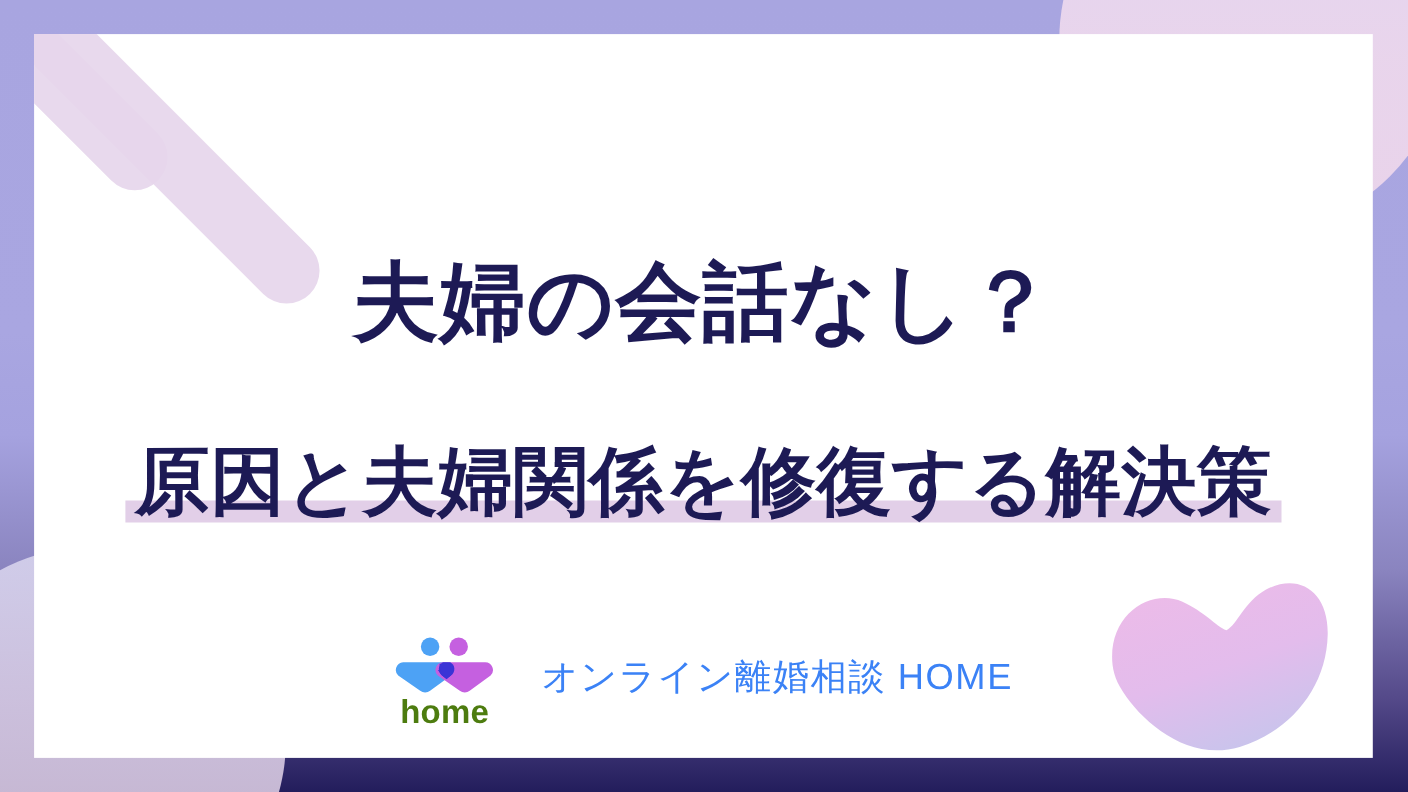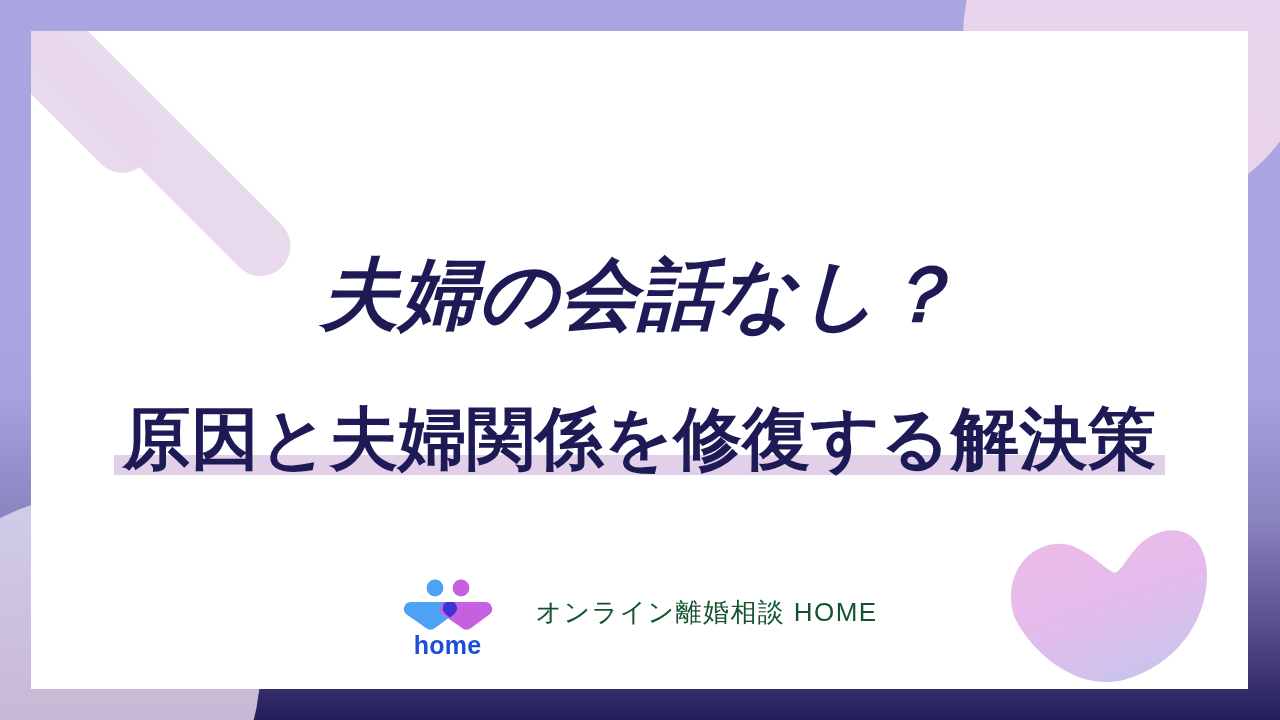--- a/index.html
+++ b/index.html
@@ -94,30 +94,29 @@
     position: absolute;
     right: 35px;
     bottom: 4px;
     width: 210px;
     height: 180px;
   }
 
   .title-main {
     position: absolute;
     left: 0;
-    top: 224px;
+    top: 204px;
     width: 1217px;
     text-align: center;
     color: #1d1a55;
     font-size: 78px;
     line-height: 1;
     font-weight: 900;
     letter-spacing: 1px;
     white-space: nowrap;
-    font-style: italic;
   }
 
   .subtitle-row {
     position: absolute;
     left: 0;
     top: 370px;
     width: 1217px;
     text-align: center;
   }
   .subtitle-inner {
@@ -162,30 +161,30 @@
     flex-direction: column;
     align-items: center;
     gap: 2px;
   }
   .logo-glyph {
     width: 92px;
     height: 52px;
     display: block;
   }
   .logo-word {
-    color: #1d4ed8;
-    font-size: 25px;
+    color: #4d7c0f;
+    font-size: 30px;
     font-weight: 900;
     letter-spacing: 0.2px;
     line-height: 1;
   }
 
   .brand-tagline {
-    color: #14532d;
-    font-size: 26px;
+    color: #3b82f6;
+    font-size: 33px;
     font-weight: 500;
     letter-spacing: 1.4px;
     white-space: nowrap;
     margin-top: -12px;
     text-align: center;
   }
 </style>
 </head>
 <body>
 

